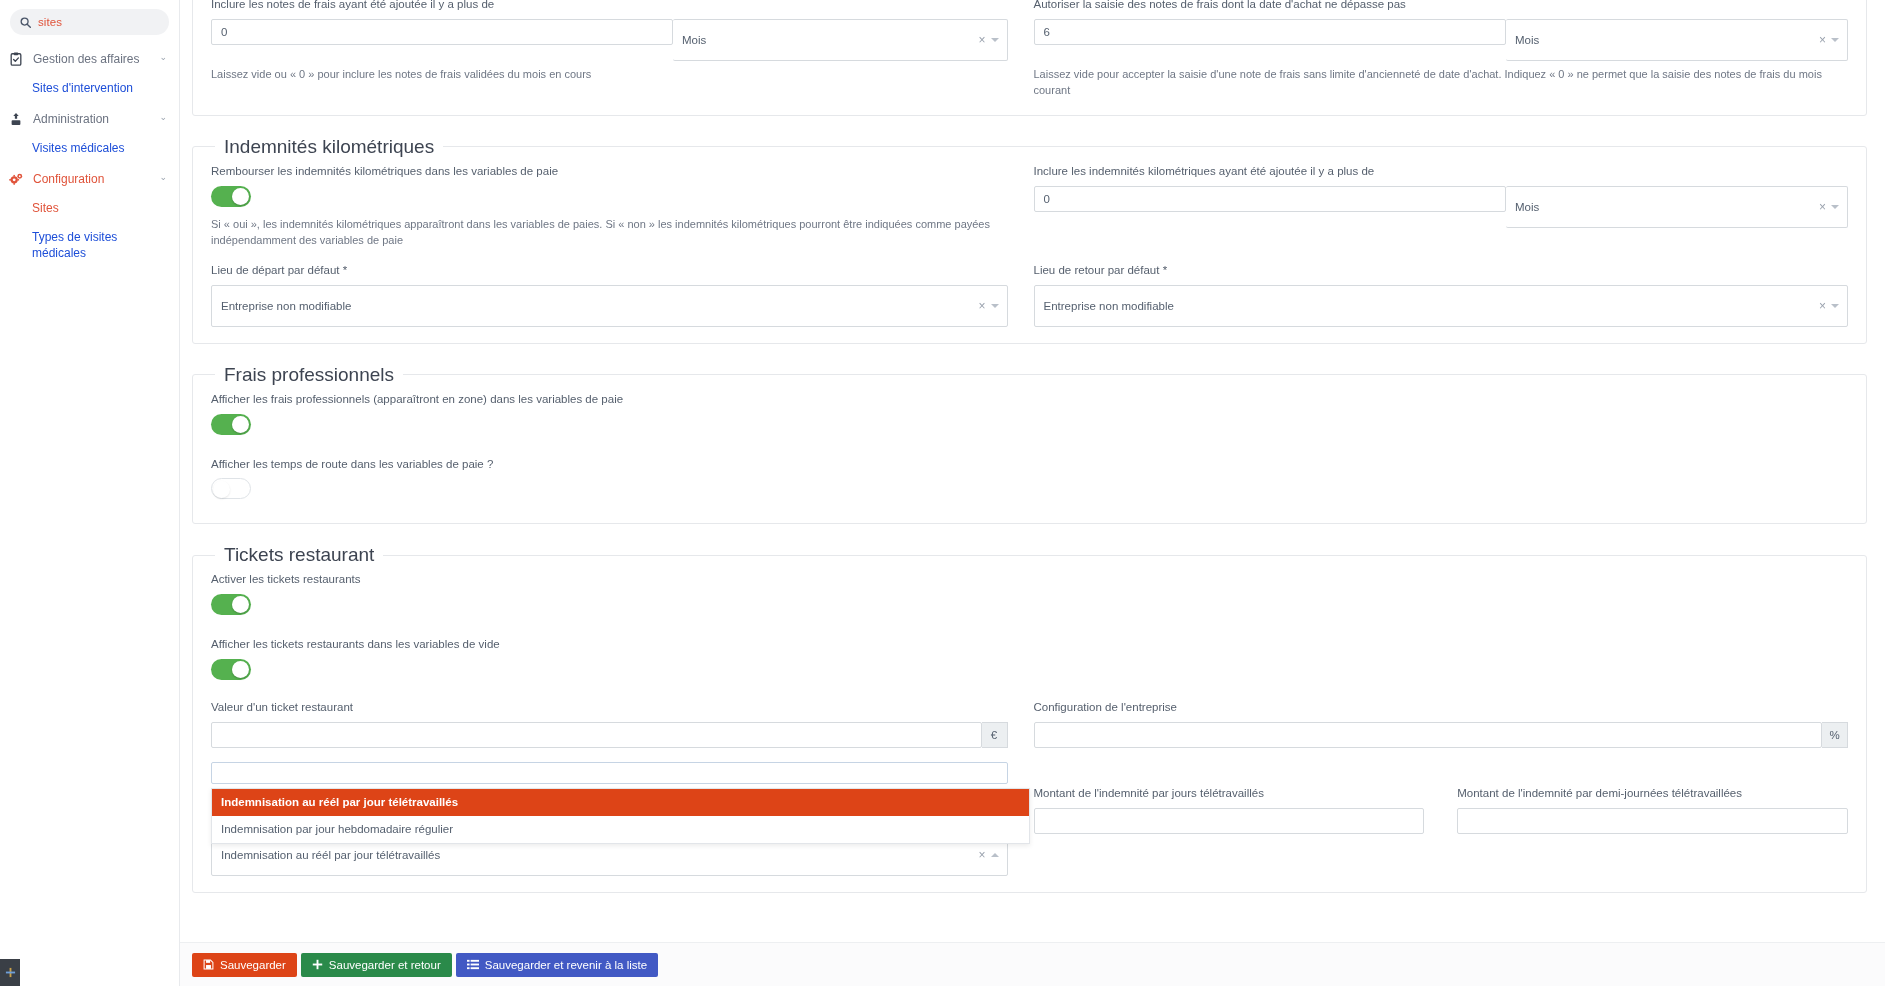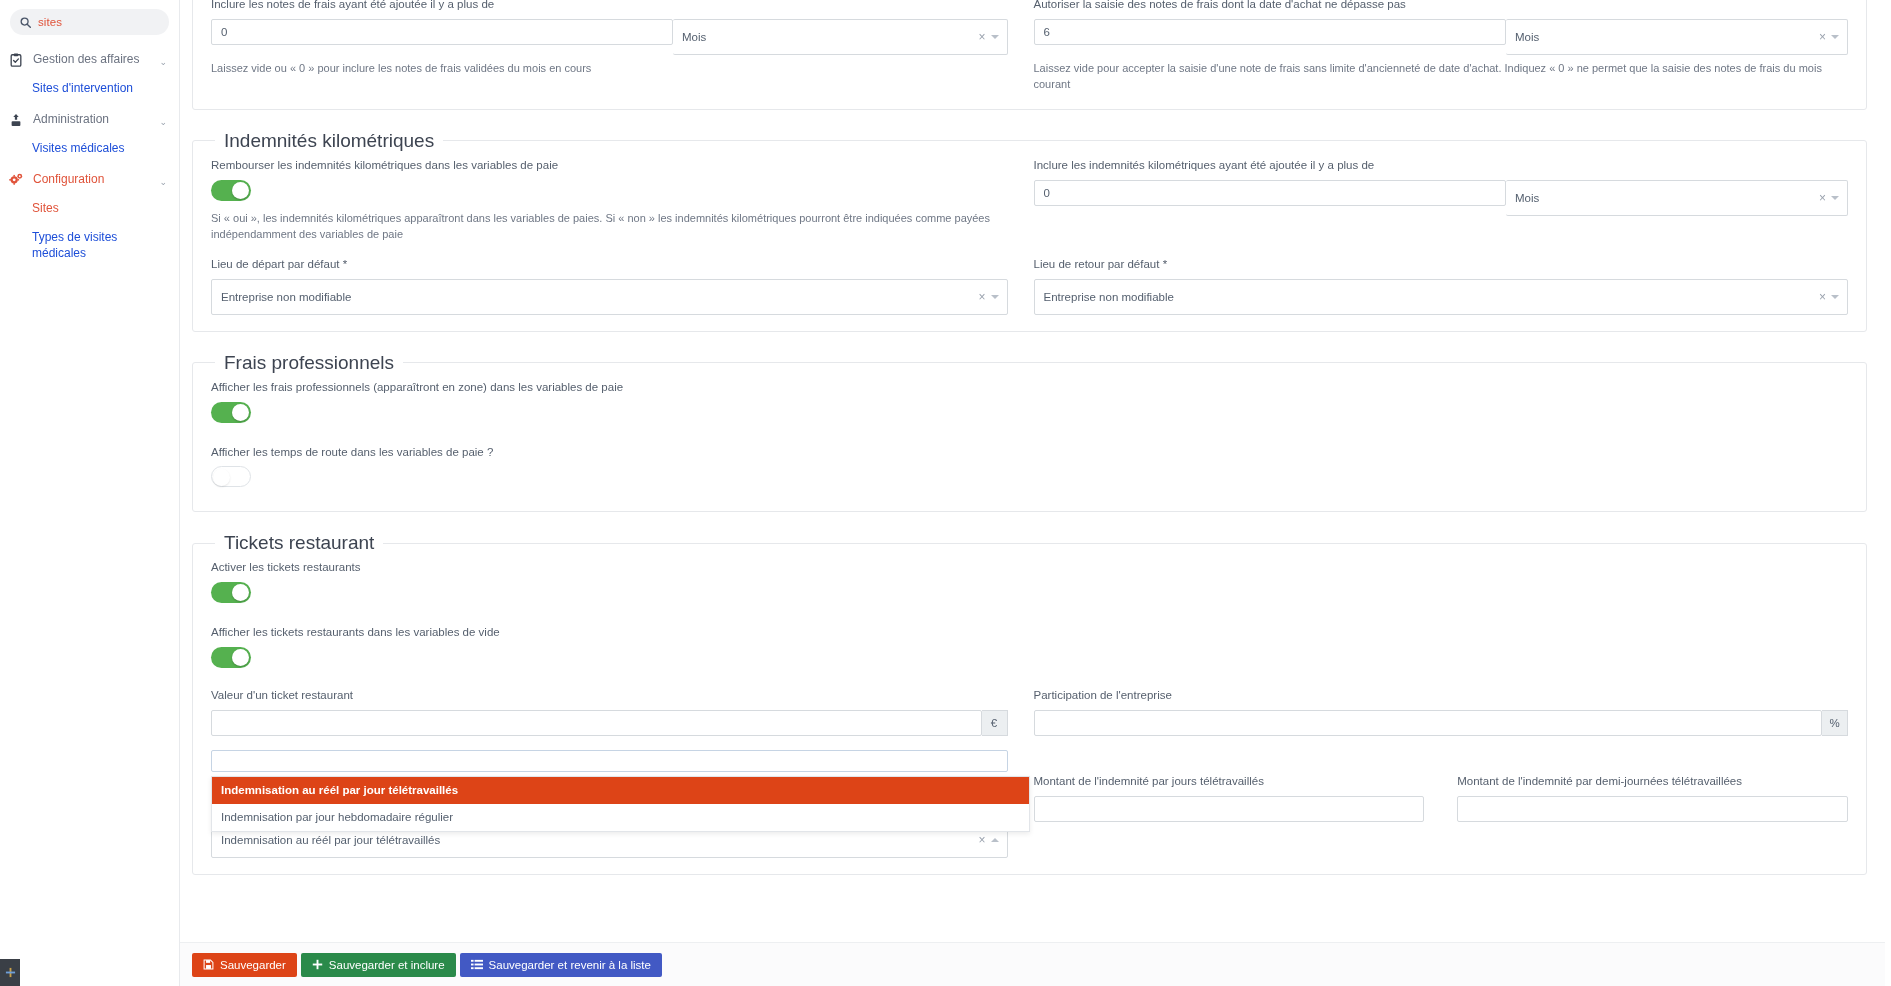--- a/index.html
+++ b/index.html
@@ -37,21 +37,21 @@
   }
   .search-box .s-icon { display: flex; align-items: center; color: #4a5568; }
   .search-box .s-text {
     font-size: 11.5px;
     color: #e0533a;
     letter-spacing: .1px;
   }
   .nav-group { margin-top: 3px; }
   .nav-item {
     display: flex;
-    align-items: flex-end;
+    align-items: flex-start;
     padding: 7px 12px 7px 8px;
     font-size: 12px;
     color: #6b7280;
     cursor: pointer;
     gap: 9px;
   }
   .nav-item .nav-icon {
     width: 16px;
     display: flex;
     justify-content: center;
@@ -146,21 +146,21 @@
     color: #55606f;
     padding: 0 9px;
     background: #fff;
     font-family: "Liberation Sans", sans-serif;
     outline: none;
     min-width: 0;
   }
   .txt-input::placeholder { color: #8c96a4; }
 
   .sel {
-    height: 36px;
+    height: 42px;
     border: 1px solid #d6dade;
     border-radius: 2px;
     background: #fff;
     display: flex;
     align-items: center;
     padding: 0 4px 0 9px;
     font-size: 11.5px;
     color: #55606f;
     cursor: pointer;
     position: relative;
@@ -477,21 +477,21 @@
 
       <div class="row2">
         <div class="col">
           <div class="fld-label">Valeur d'un ticket restaurant</div>
           <div class="input-group">
             <input class="txt-input" type="text" value="" style="">
             <div class="suffix">€</div>
           </div>
         </div>
         <div class="col right">
-          <div class="fld-label">Participation de l'entreprise</div>
+          <div class="fld-label">Configuration de l'entreprise</div>
           <div class="input-group">
             <input class="txt-input" type="text" value="" style="">
             <div class="suffix">%</div>
           </div>
         </div>
       </div>
 
       <div class="spacer-14"></div>
 
       <div class="row2">
@@ -537,21 +537,21 @@
       <span>Sauvegarder</span>
     </button>
 
     <button class="btn green">
       <span class="b-ico">
         <svg width="11" height="11" viewBox="0 0 14 14">
             <rect x="5.8" y="1" width="2.4" height="12" fill="#fff"></rect>
             <rect x="1" y="5.8" width="12" height="2.4" fill="#fff"></rect>
           </svg>
       </span>
-      <span>Sauvegarder et inclure</span>
+      <span>Sauvegarder et retour</span>
     </button>
 
     <button class="btn blue">
       <span class="b-ico">
         <svg width="12" height="11" viewBox="0 0 14 12">
             <rect x="0" y="0.6" width="3" height="2.2" fill="#fff"></rect>
             <rect x="4.2" y="0.6" width="9.8" height="2.2" fill="#fff"></rect>
             <rect x="0" y="4.9" width="3" height="2.2" fill="#fff"></rect>
             <rect x="4.2" y="4.9" width="9.8" height="2.2" fill="#fff"></rect>
             <rect x="0" y="9.2" width="3" height="2.2" fill="#fff"></rect>

